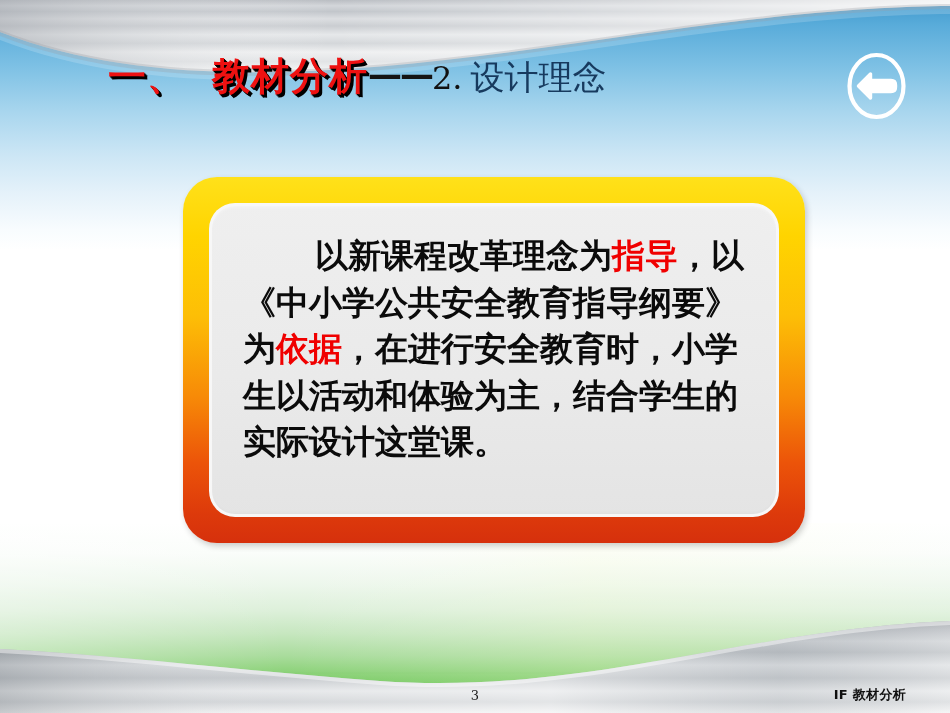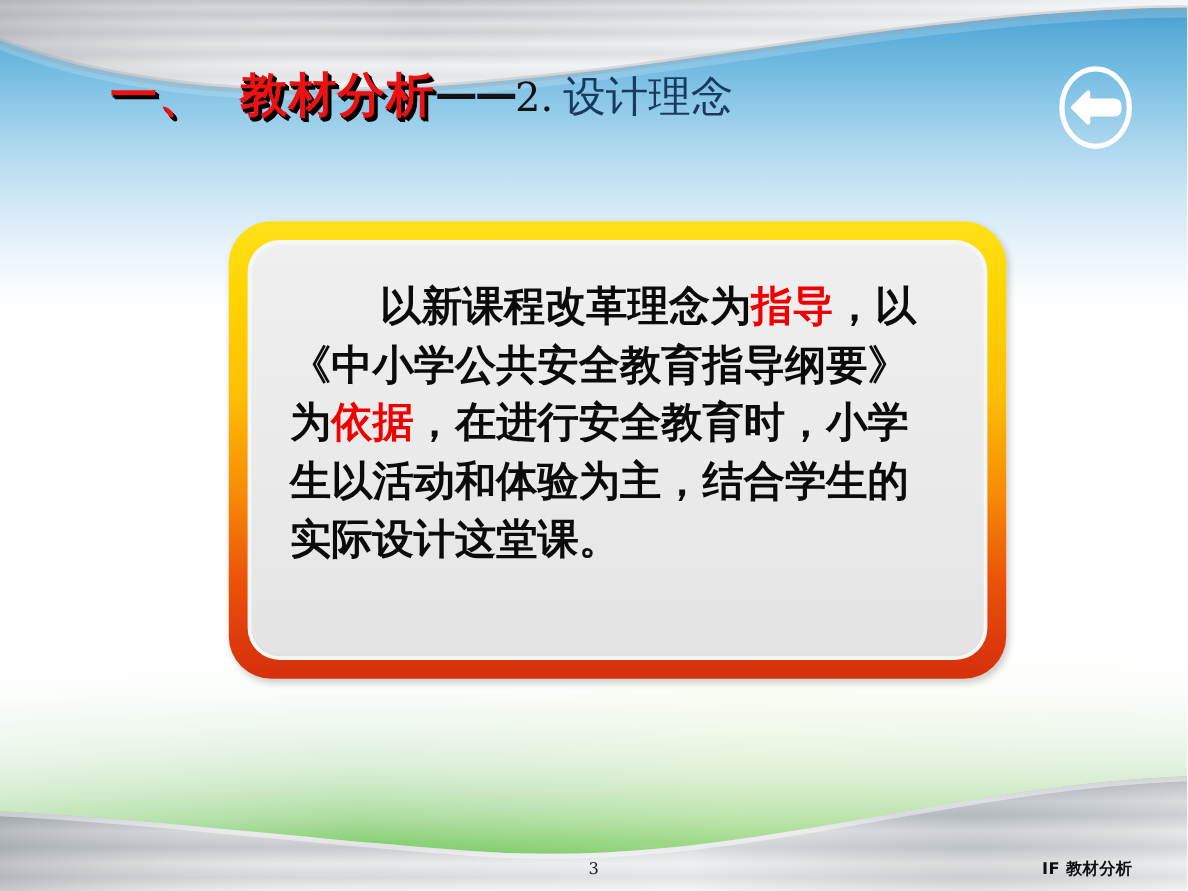--- a/index.html
+++ b/index.html
@@ -39,21 +39,21 @@
     width: 950px;
     height: 120px;
     overflow: hidden;
     z-index: 2;
   }
   .top-silver-svg { display:block; width: 950px; height: 120px; }
 
   
   .title-row {
     position: absolute;
-    left: 88px;
+    left: 108px;
     top: 57px;
     z-index: 6;
     white-space: nowrap;
     line-height: 1;
   }
   .title-red {
     font-family: "DejaVu Sans", sans-serif;
     font-size: 38px;
     font-weight: bold;
     color: #EE1111;
@@ -107,21 +107,21 @@
     background: linear-gradient(to bottom,
         #FFE11A 0%,
         #FFD400 16%,
         #FDBE06 38%,
         #F78A07 60%,
         #EC5409 78%,
         #DD3A0B 92%,
         #D6300C 100%);
     box-shadow: 2px 3px 6px rgba(0,0,0,0.20);
     z-index: 5;
-    padding: 15px;
+    padding: 26px;
     box-sizing: border-box;
   }
   .content-inner {
     width: 100%;
     height: 100%;
     border-radius: 26px;
     background: #E9E9E9;
     background-image:
       linear-gradient(to bottom, #EFEFEF 0%, #EAEAEA 55%, #E4E4E4 100%);
     box-shadow:

